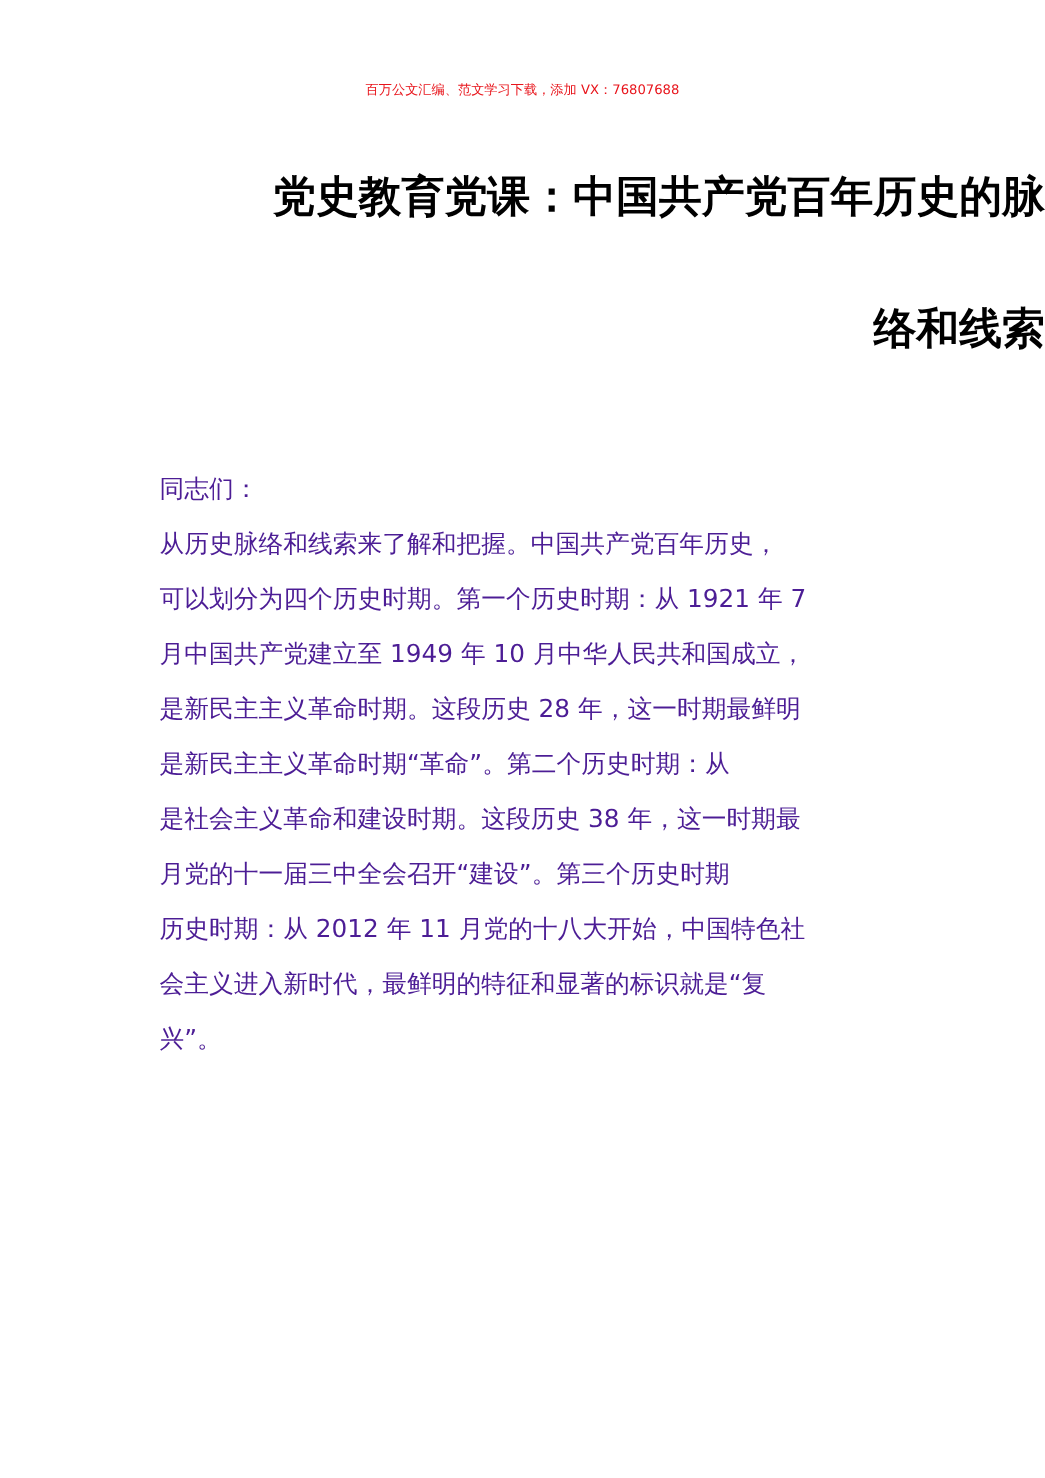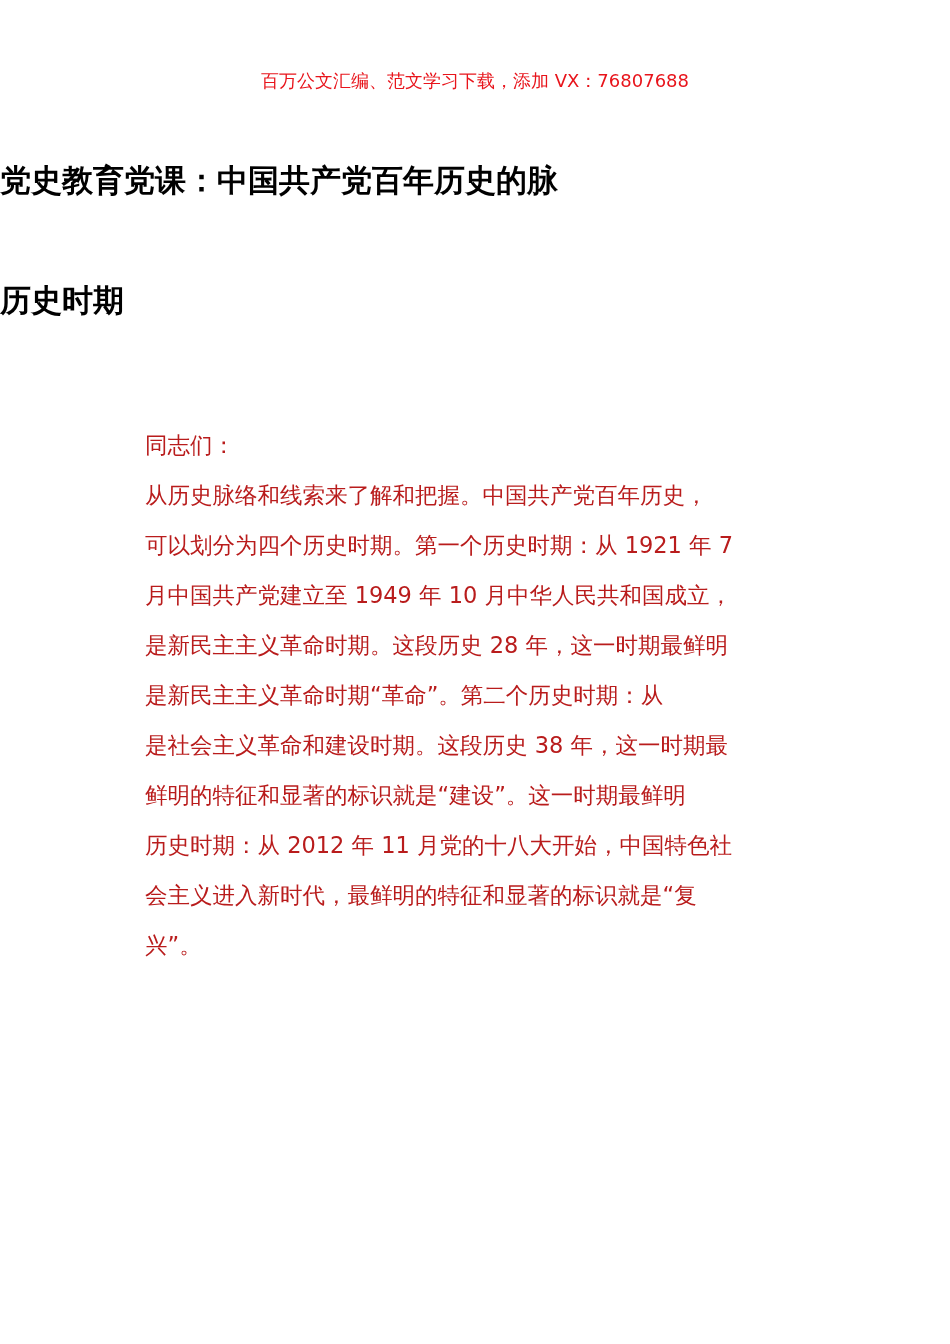--- a/index.html
+++ b/index.html
@@ -14,64 +14,64 @@
       overflow: hidden;
       font-family: "DejaVu Sans", sans-serif;
       color: #111111;
     }
     .header-note {
       position: absolute;
       top: 68px;
       left: 0;
       width: 950px;
       text-align: center;
-      font-size: 18px;
+      font-size: 12px;
       color: #e8141b;
       letter-spacing: 0px;
       line-height: 26px;
     }
     .title {
       position: absolute;
       left: 0;
       width: 950px;
-      text-align: left;
-      font-size: 31px;
+      text-align: right;
+      font-size: 39px;
       font-weight: bold;
       color: #000000;
       line-height: 40px;
     }
     .title-line1 { top: 160px; }
     .title-line2 { top: 280px; }
     .body-text {
       position: absolute;
       top: 420px;
       left: 145px;
       width: 680px;
       font-size: 22.5px;
       line-height: 50px;
-      color: #b91c1c;
+      color: #4c1d95;
     }
     .line {
       white-space: nowrap;
       height: 50px;
     }
   </style>
 </head>
 <body>
 
 <div class="header-note">百万公文汇编、范文学习下载，添加 VX：76807688</div>
 
 <div class="title title-line1">党史教育党课：中国共产党百年历史的脉</div>
-<div class="title title-line2">历史时期</div>
+<div class="title title-line2">络和线索</div>
 
 <div class="body-text">
   <div class="line">同志们：</div>
   <div class="line">从历史脉络和线索来了解和把握。中国共产党百年历史，</div>
   <div class="line">可以划分为四个历史时期。第一个历史时期：从 1921 年 7</div>
   <div class="line">月中国共产党建立至 1949 年 10 月中华人民共和国成立，</div>
   <div class="line">是新民主主义革命时期。这段历史 28 年，这一时期最鲜明</div>
   <div class="line">是新民主主义革命时期“革命”。第二个历史时期：从</div>
   <div class="line">是社会主义革命和建设时期。这段历史 38 年，这一时期最</div>
-  <div class="line">鲜明的特征和显著的标识就是“建设”。这一时期最鲜明</div>
+  <div class="line">月党的十一届三中全会召开“建设”。第三个历史时期</div>
   <div class="line">历史时期：从 2012 年 11 月党的十八大开始，中国特色社</div>
   <div class="line">会主义进入新时代，最鲜明的特征和显著的标识就是“复</div>
   <div class="line">兴”。</div>
 </div>
 
 </body></html>

